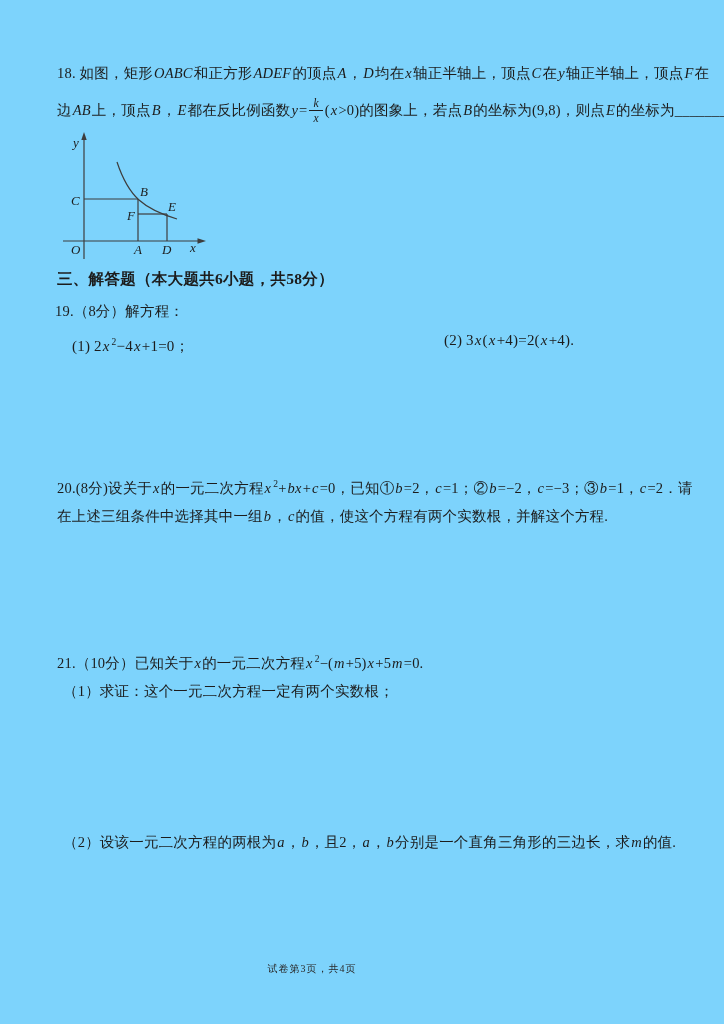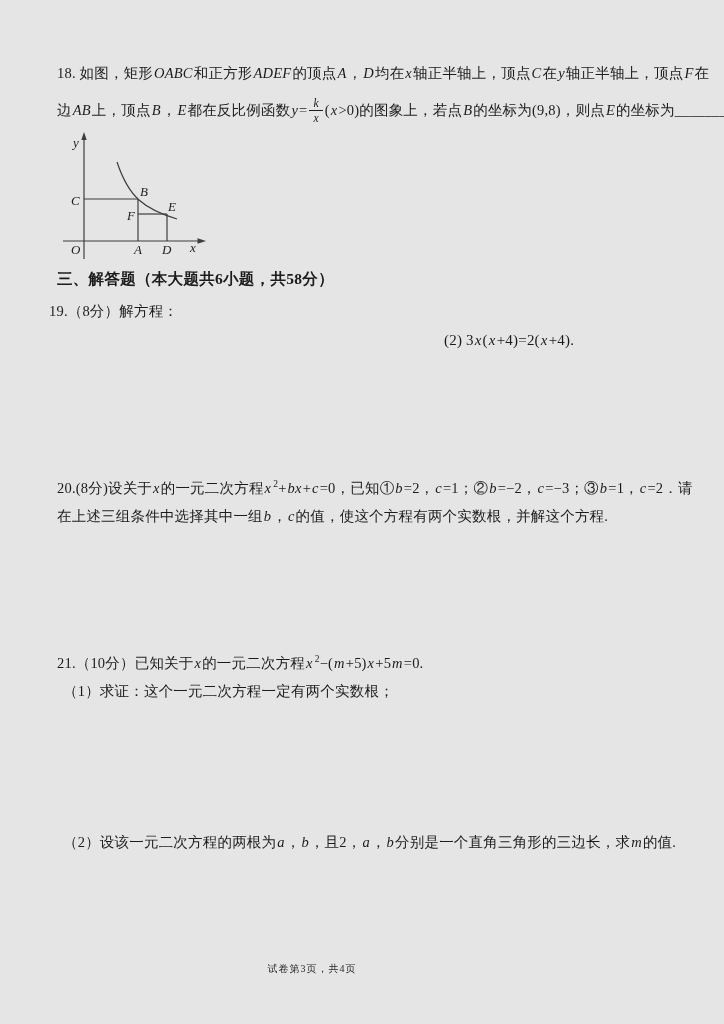--- a/index.html
+++ b/index.html
@@ -1,17 +1,17 @@
 <!DOCTYPE html>
 <html><head>
 <meta charset="utf-8">
 <style>
   html,body { margin:0; padding:0; background:#ffffff; }
   .page {
-    position:relative; width:724px; height:1024px; background:#e5e5e5;
+    position:relative; width:724px; height:1024px; background:#7dd3fc;
     font-family:"Liberation Serif","DejaVu Serif",serif;
     color:#1c1c1c; overflow:hidden;
   }
   .line {
     position:absolute; font-size:14.5px; white-space:nowrap;
     letter-spacing:0.2px; line-height:22px;
   }
   .eq { font-size:15px; }
   .section-title { font-weight:bold; font-size:15.5px; letter-spacing:0.3px; }
   .seg-r { font-style:normal; }
@@ -69,21 +69,22 @@
     <text class="fig-label" x="16" y="74">C</text>
     <text class="fig-label" x="85" y="65">B</text>
     <text class="fig-label" x="72" y="89">F</text>
     <text class="fig-label" x="113" y="80">E</text>
     <text class="fig-label" x="79" y="123">A</text>
     <text class="fig-label" x="107" y="123">D</text>
   </svg>
 
   <div class="line section-title" style="left:57px; top:268px;">三、解答题（本大题共6小题，共58分）</div>
 
-  <div class="line" style="left:49px; top:300px;text-align:right;">19.（8分）解方程：</div>
+  <div class="line" style="left:55px; top:300px;text-align:right;">19.（8分）解方程：</div>
+  <div class="line eq" style="left:72px; top:331px;"><span class="seg-r">(1) 2</span><span class="seg-i">x</span><span class="seg-sup">2</span><span class="seg-r">−4</span><span class="seg-i">x</span><span class="seg-r">+1=0；</span></div>
   <div class="line eq" style="left:444px; top:329px;"><span class="seg-r">(2) 3</span><span class="seg-i">x</span><span class="seg-r">(</span><span class="seg-i">x</span><span class="seg-r">+4)=2(</span><span class="seg-i">x</span><span class="seg-r">+4).</span></div>
 
   <div class="line" style="left:57px; top:473px;"><span class="seg-r">20.(8分)设关于</span><span class="seg-i">x</span><span class="seg-r">的一元二次方程</span><span class="seg-i">x</span><span class="seg-sup">2</span><span class="seg-r">+</span><span class="seg-i">bx</span><span class="seg-r">+</span><span class="seg-i">c</span><span class="seg-r">=0，已知①</span><span class="seg-i">b</span><span class="seg-r">=2，</span><span class="seg-i">c</span><span class="seg-r">=1；②</span><span class="seg-i">b</span><span class="seg-r">=−2，</span><span class="seg-i">c</span><span class="seg-r">=−3；③</span><span class="seg-i">b</span><span class="seg-r">=1，</span><span class="seg-i">c</span><span class="seg-r">=2．请</span></div>
   <div class="line" style="left:57px; top:505px;"><span class="seg-r">在上述三组条件中选择其中一组</span><span class="seg-i">b</span><span class="seg-r">，</span><span class="seg-i">c</span><span class="seg-r">的值，使这个方程有两个实数根，并解这个方程.</span></div>
 
   <div class="line" style="left:57px; top:648px;"><span class="seg-r">21.（10分）已知关于</span><span class="seg-i">x</span><span class="seg-r">的一元二次方程</span><span class="seg-i">x</span><span class="seg-sup">2</span><span class="seg-r">−(</span><span class="seg-i">m</span><span class="seg-r">+5)</span><span class="seg-i">x</span><span class="seg-r">+5</span><span class="seg-i">m</span><span class="seg-r">=0.</span></div>
   <div class="line" style="left:63px; top:680px;text-align:right;">（1）求证：这个一元二次方程一定有两个实数根；</div>
   <div class="line" style="left:63px; top:799px;margin-top:32px;"><span class="seg-r">（2）设该一元二次方程的两根为</span><span class="seg-i">a</span><span class="seg-r">，</span><span class="seg-i">b</span><span class="seg-r">，且2，</span><span class="seg-i">a</span><span class="seg-r">，</span><span class="seg-i">b</span><span class="seg-r">分别是一个直角三角形的三边长，求</span><span class="seg-i">m</span><span class="seg-r">的值.</span></div>
 
   <div class="footer">试卷第3页，共4页</div>

